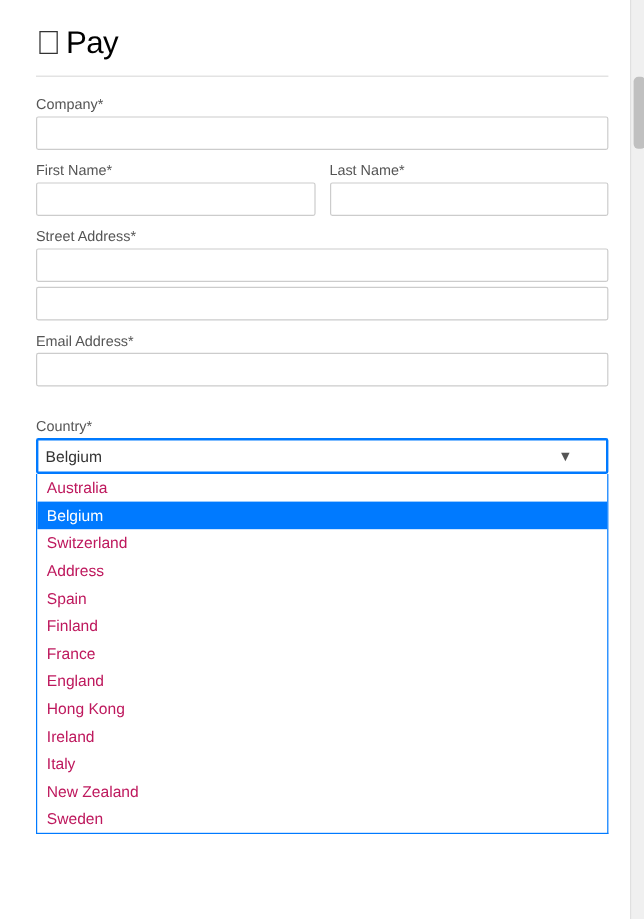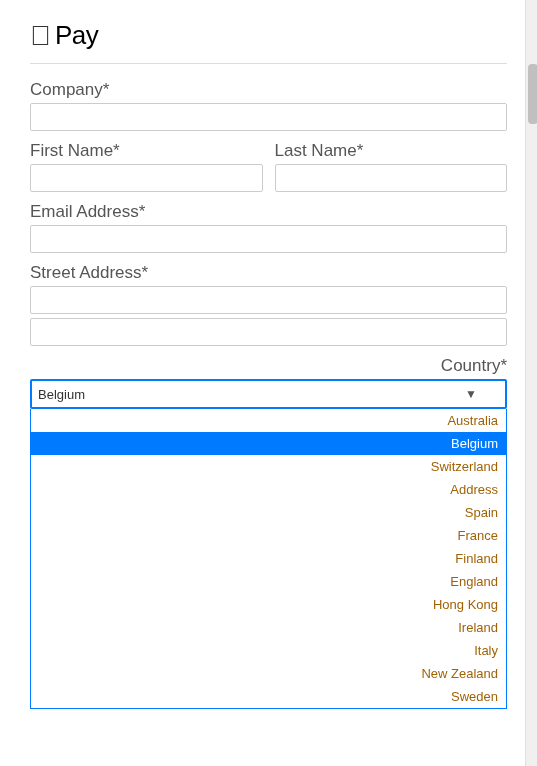--- a/index.html
+++ b/index.html
@@ -42,21 +42,21 @@
       font-size: 16px;
       font-weight: 600;
       color: #000;
       margin-bottom: 16px;
     }
     .form-group {
       margin-bottom: 10px;
     }
     .form-label {
       display: block;
-      font-size: 17px;
+      font-size: 12px;
       color: #555;
       margin-bottom: 3px;
     }
     .form-input {
       width: 100%;
       height: 28px;
       border: 1px solid #ccc;
       border-radius: 2px;
       padding: 0 6px;
       font-size: 13px;
@@ -112,21 +112,21 @@
       border-top: none;
       background: #fff;
       z-index: 100;
       max-height: 320px;
       overflow-y: auto;
     }
     .dropdown-item {
       padding: 4px 8px;
       cursor: pointer;
       font-size: 13px;
-      color: #a16207;
+      color: #be185d;
       white-space: nowrap;
     }
     .dropdown-item.selected {
       background: #007aff;
       color: #fff;
     }
     .privacy-link {
       position: absolute;
       right: 30px;
       bottom: 20px;
@@ -147,22 +147,21 @@
       width: 10px;
       height: 60px;
       background: #c0c0c0;
       border-radius: 4px;
       margin: 4px auto;
       position: relative;
       top: 60px;
       left: 1px;
     }
     .country-label {
-      margin-top: 10px;
-      text-align: right;
+      margin-top: 26px;
     }
   </style>
 </head>
 <body>
 
 <div class="page-container">
 
   <div class="header">
     <span class="apple-logo"></span>
     <span class="pay-text">Pay</span>
@@ -180,48 +179,48 @@
         <label class="form-label">First Name*</label>
         <input type="text" class="form-input" style="">
       </div>
       <div class="form-group">
         <label class="form-label">Last Name*</label>
         <input type="text" class="form-input" style="">
       </div>
     </div>
 
     <div class="form-group">
+      <label class="form-label">Street Address*</label>
+      <div class="street-address-group">
+        <input type="text" class="form-input" style="">
+        <input type="text" class="form-input" style="">
+      </div>
+    </div>
+
+    <div class="form-group">
       <label class="form-label">Email Address*</label>
       <input type="text" class="form-input" style="">
-    </div>
-
-    <div class="form-group">
-      <label class="form-label">Street Address*</label>
-      <div class="street-address-group">
-        <input type="text" class="form-input" style="">
-        <input type="text" class="form-input" style="">
-      </div>
     </div>
 
     <div class="form-group country-label">
       <label class="form-label">Country*</label>
       <div class="country-select-wrapper">
         <div class="country-select-display">
           <span>Belgium</span>
           <span class="arrow">▼</span>
         </div>
         <div class="dropdown-list" id="country-list">
 
         <div class="dropdown-item">Australia</div>
             <div class="dropdown-item selected">Belgium</div>
             <div class="dropdown-item">Switzerland</div>
             <div class="dropdown-item">Address</div>
             <div class="dropdown-item">Spain</div>
+            <div class="dropdown-item">Finland</div>
             <div class="dropdown-item">France</div>
-            <div class="dropdown-item">Finland</div>
             <div class="dropdown-item">England</div>
             <div class="dropdown-item">Hong Kong</div>
             <div class="dropdown-item">Ireland</div>
             <div class="dropdown-item">Italy</div>
             <div class="dropdown-item">New Zealand</div>
             <div class="dropdown-item">Sweden</div>
           </div>
       </div>
     </div>
 

